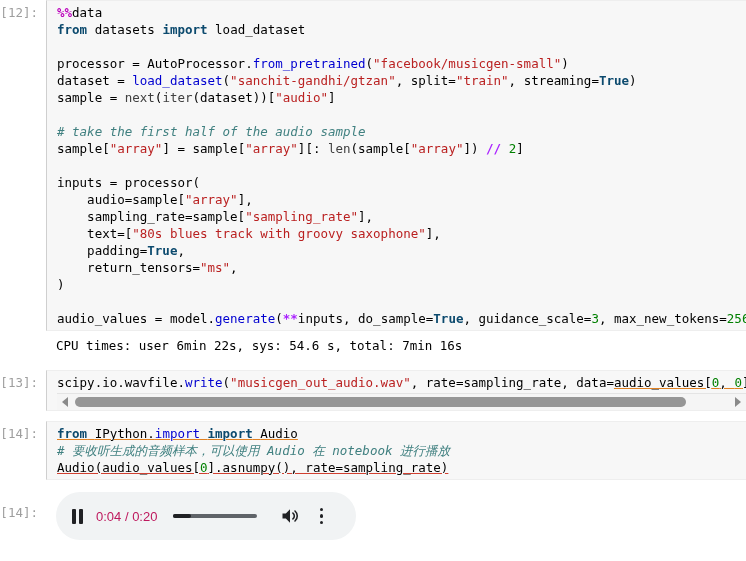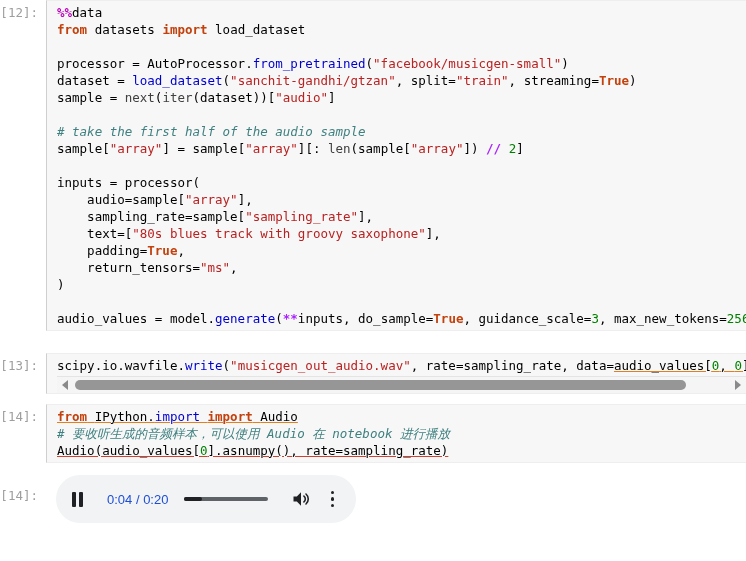--- a/index.html
+++ b/index.html
@@ -55,21 +55,21 @@
     margin: 0;
     font-family: "DejaVu Sans Mono", "Liberation Mono", monospace;
     font-size: 12.5px;
     line-height: 17px;
     color: #000000;
     white-space: pre;
     tab-size: 4;
   }
 
   
-  .k   { color: #c2410c; font-weight: bold; }   
+  .k   { color: #0c4a6e; font-weight: bold; }   
   .mg  { color: #bb00bb; font-weight: bold; }   
   .s   { color: #ba2121; }                      
   .nf  { color: #0000d0; }                      
   .nb  { color: #404040; margin-top: 24px; }                      
   .op  { color: #aa22ff; font-weight: bold; }   
   .n   { color: #008000; }                      
   .c   { color: #408080; font-style: italic; }  
   .plain { color: #000000; }
   .uline { text-decoration: underline; text-decoration-color: #e08020; text-decoration-thickness: 1px; }
   .uline-r { text-decoration: underline; text-decoration-color: #d04030; text-decoration-thickness: 1px; }
@@ -167,22 +167,22 @@
     width: 4px;
     height: 15px;
     background: #202124;
     border-radius: 1px;
   }
   .pause-icon span.b1 { left: 0; }
   .pause-icon span.b2 { left: 7px; }
   .ap-time {
     font-family: "Liberation Sans", sans-serif;
     font-size: 13px;
-    color: #1d4ed8;
-    margin-left: 23px;
+    color: #be185d;
+    margin-left: 12px;
     white-space: nowrap;
   }
   .ap-progress {
     margin-left: 16px;
     width: 84px;
     height: 4px;
     background: #5f6368;
     border-radius: 2px;
     position: relative;
     flex: 0 0 84px;
@@ -245,20 +245,21 @@
 <span class="plain">    return_tensors=</span><span class="s">"ms"</span><span class="plain">,</span>
 <span class="plain">)</span>
 
 <span class="plain">audio_values = model.</span><span class="nf">generate</span><span class="plain">(</span><span class="op">**</span><span class="plain">inputs, do_sample=</span><span class="k">True</span><span class="plain">, guidance_scale=</span><span class="n">3</span><span class="plain">, max_new_tokens=</span><span class="n">256</span></pre>
     </div>
   </div>
 
   <div class="cell">
     <div class="prompt out"></div>
     <div class="output-stream">
+      <pre class="outtext">CPU times: user 6min 22s, sys: 54.6 s, total: 7min 16s</pre>
     </div>
   </div>
 
   <div class="spacer-10"></div>
 
   <div class="cell">
     <div class="prompt">[13]:</div>
     <div class="code-area" style="padding-bottom:0;">
       <pre class="code"><span class="plain">scipy.io.wavfile.</span><span class="nf">write</span><span class="plain">(</span><span class="s">"musicgen_out_audio.wav"</span><span class="plain">, rate=sampling_rate, data=</span><span class="uline">audio_values[</span><span class="n uline">0</span><span class="uline">, </span><span class="n uline">0</span><span class="uline">].asnu</span></pre>
       <div class="hscroll">

